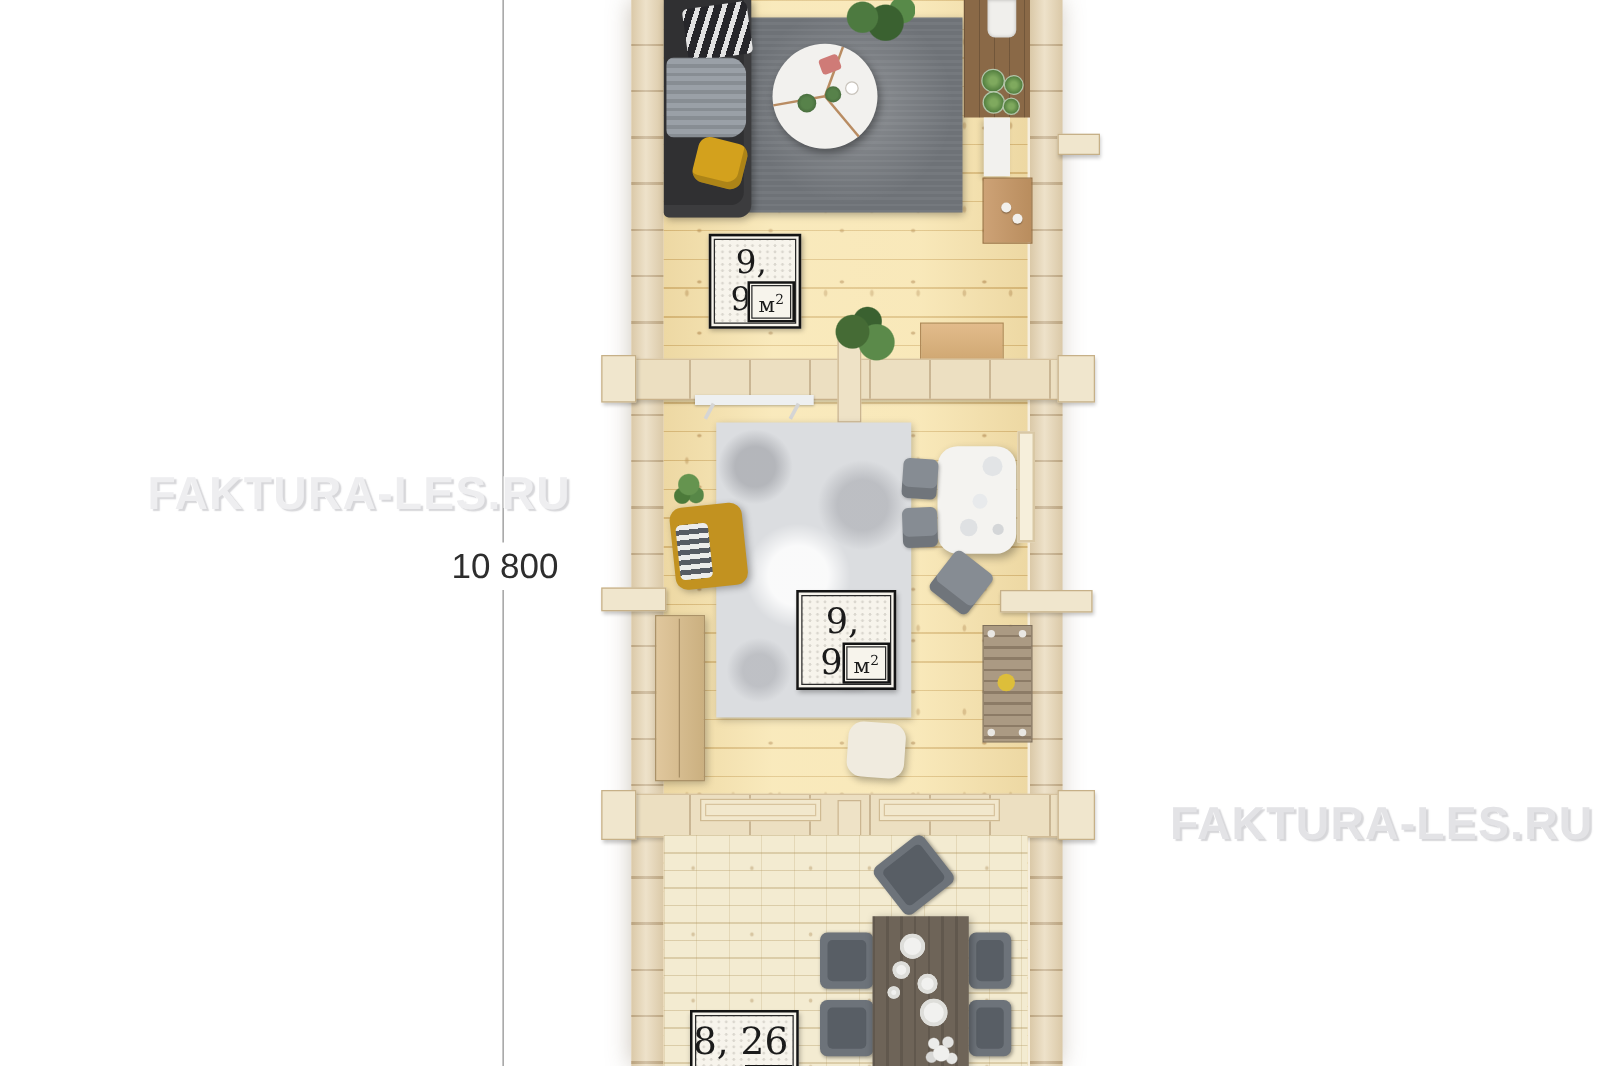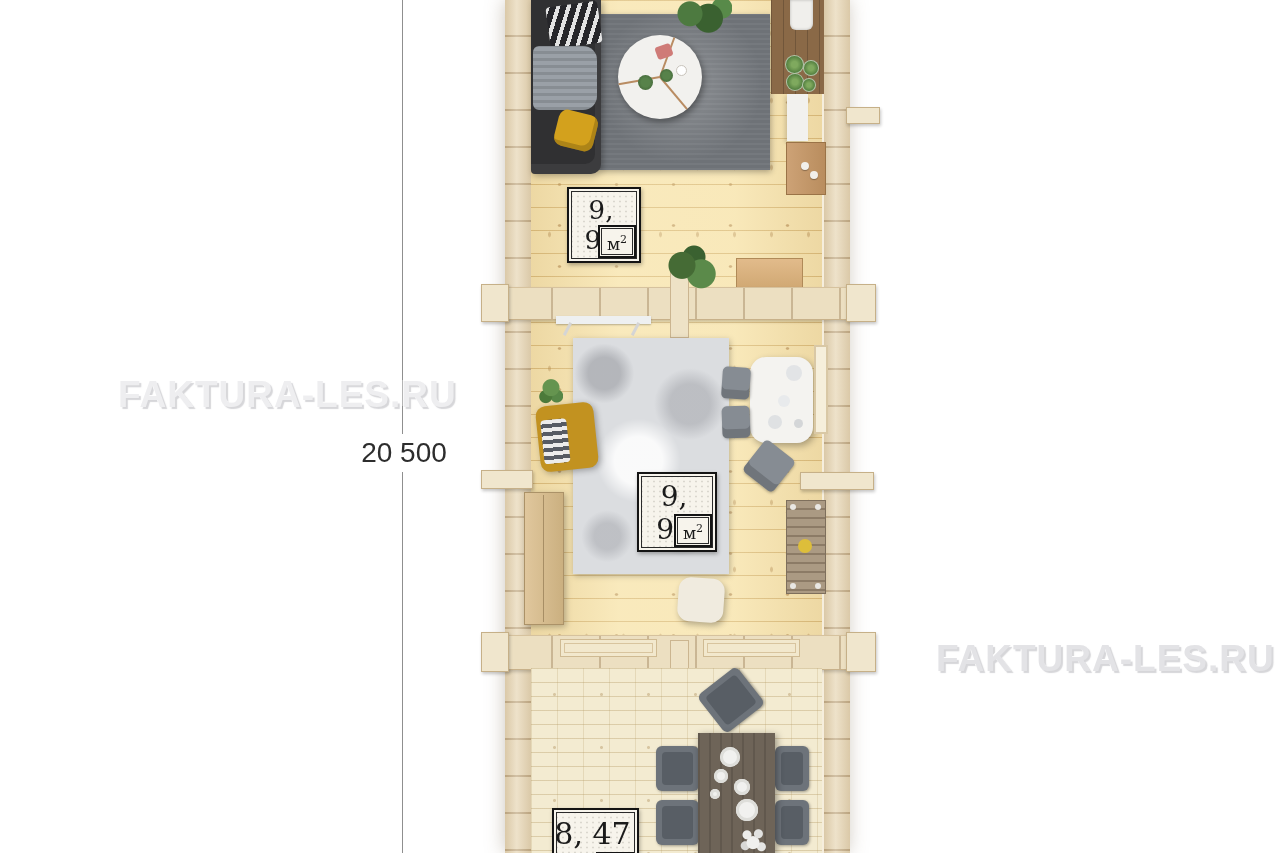--- a/index.html
+++ b/index.html
@@ -118,21 +118,21 @@
         background:#f7f4ec;box-shadow:inset 0 0 0 1px #f7f4ec,inset 0 0 0 2px #2a2a2a;
         text-align:center;font-size:17px;line-height:26px;}
   .arealabel-unit sup{font-size:11px;}
 </style>
 </head>
 <body>
 
 <div class="canvas">
 
   <div class="abs dim-line"></div>
-  <div class="abs dim-label">20 500</div>
+  <div class="abs dim-label">10 800</div>
 
   <div class="abs plan-shadow"></div>
   <div class="abs wall-v wall-left"></div>
   <div class="abs wall-v wall-right"></div>
   <div class="abs floor-main"></div>
 
   <div class="abs rug-living"></div>
   <div class="abs sofa"></div>
   <div class="abs sofa-pillow-bw"></div>
   <div class="abs sofa-throw"></div>
@@ -246,20 +246,20 @@
 
   <div class="abs arealabel" style="left:567px;top:187px;width:70px;height:72px;">
     <div class="arealabel-value" style="font-size:26px;">9, 90</div>
     <div class="arealabel-unit"><span>м</span><sup>2</sup></div>
   </div>
   <div class="abs arealabel" style="left:637px;top:472px;width:76px;height:76px;">
     <div class="arealabel-value" style="font-size:28px;">9, 90</div>
     <div class="arealabel-unit"><span>м</span><sup>2</sup></div>
   </div>
   <div class="abs arealabel" style="left:552px;top:808px;width:83px;height:78px;">
-    <div class="arealabel-value" style="font-size:30px;">8, 47</div>
+    <div class="arealabel-value" style="font-size:30px;">8, 26</div>
     <div class="arealabel-unit"></div>
   </div>
 
   <div class="abs watermark wm-left">FAKTURA-LES.RU</div>
   <div class="abs watermark wm-right">FAKTURA-LES.RU</div>
 
 </div>
 
 </body></html>

